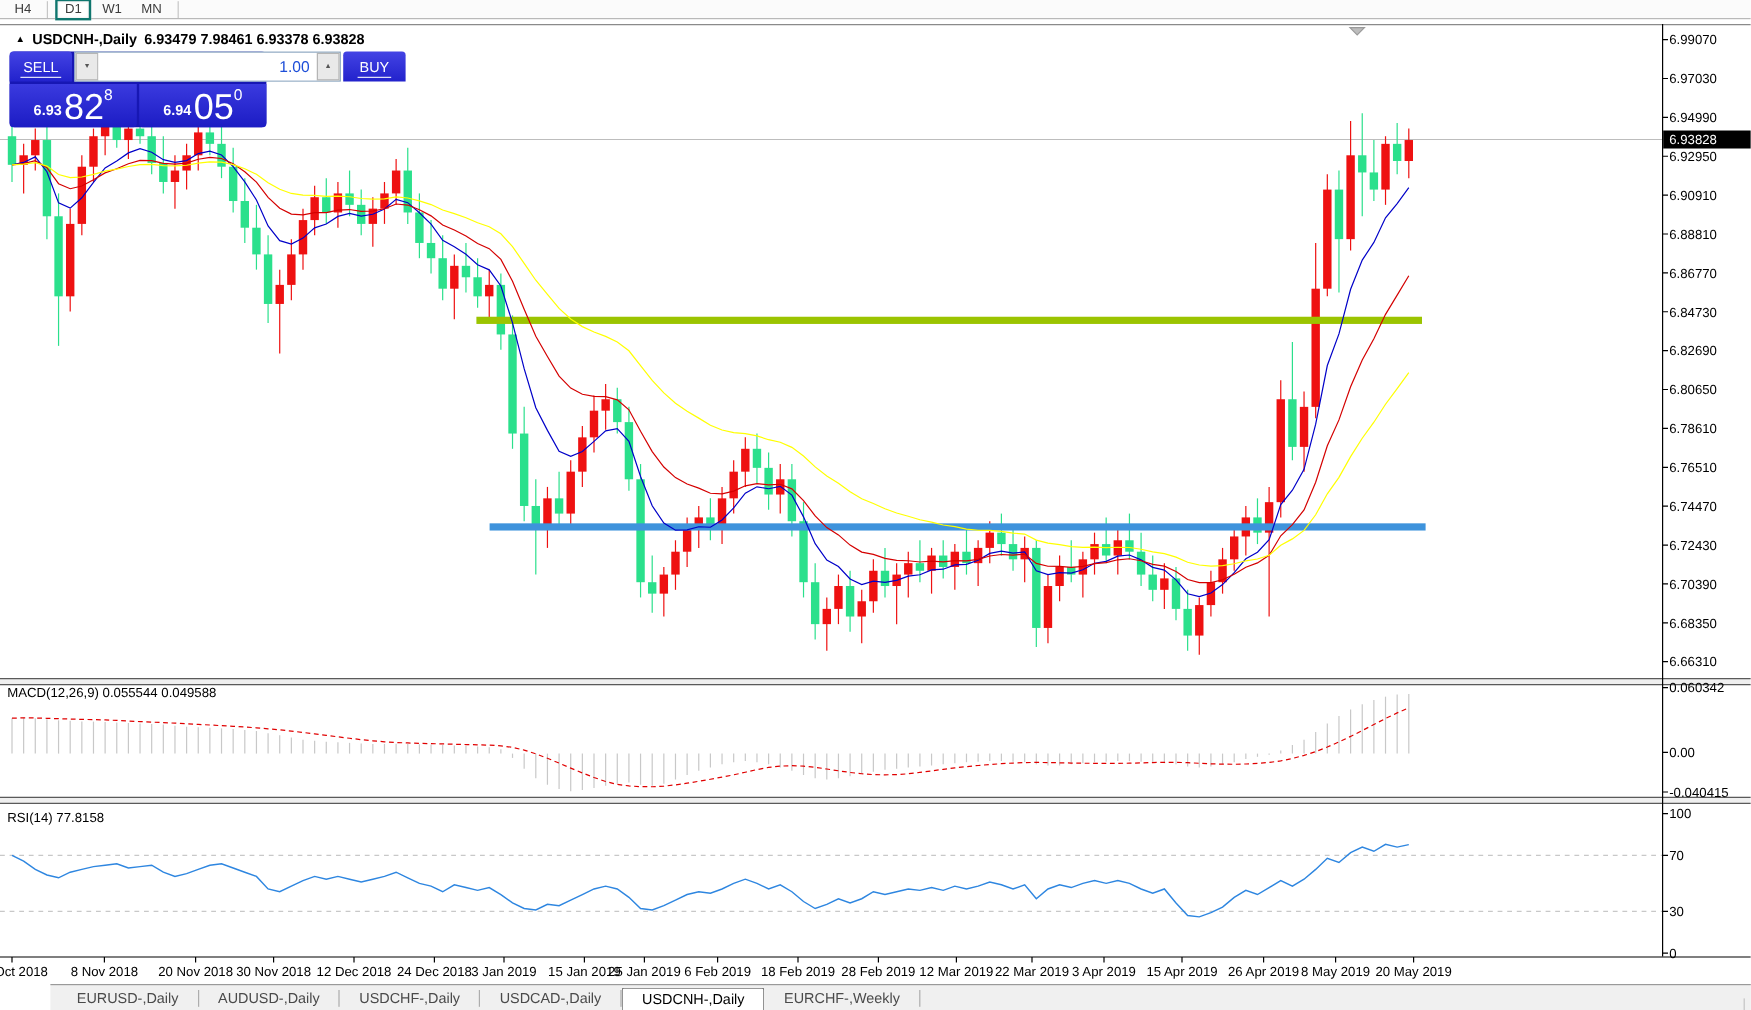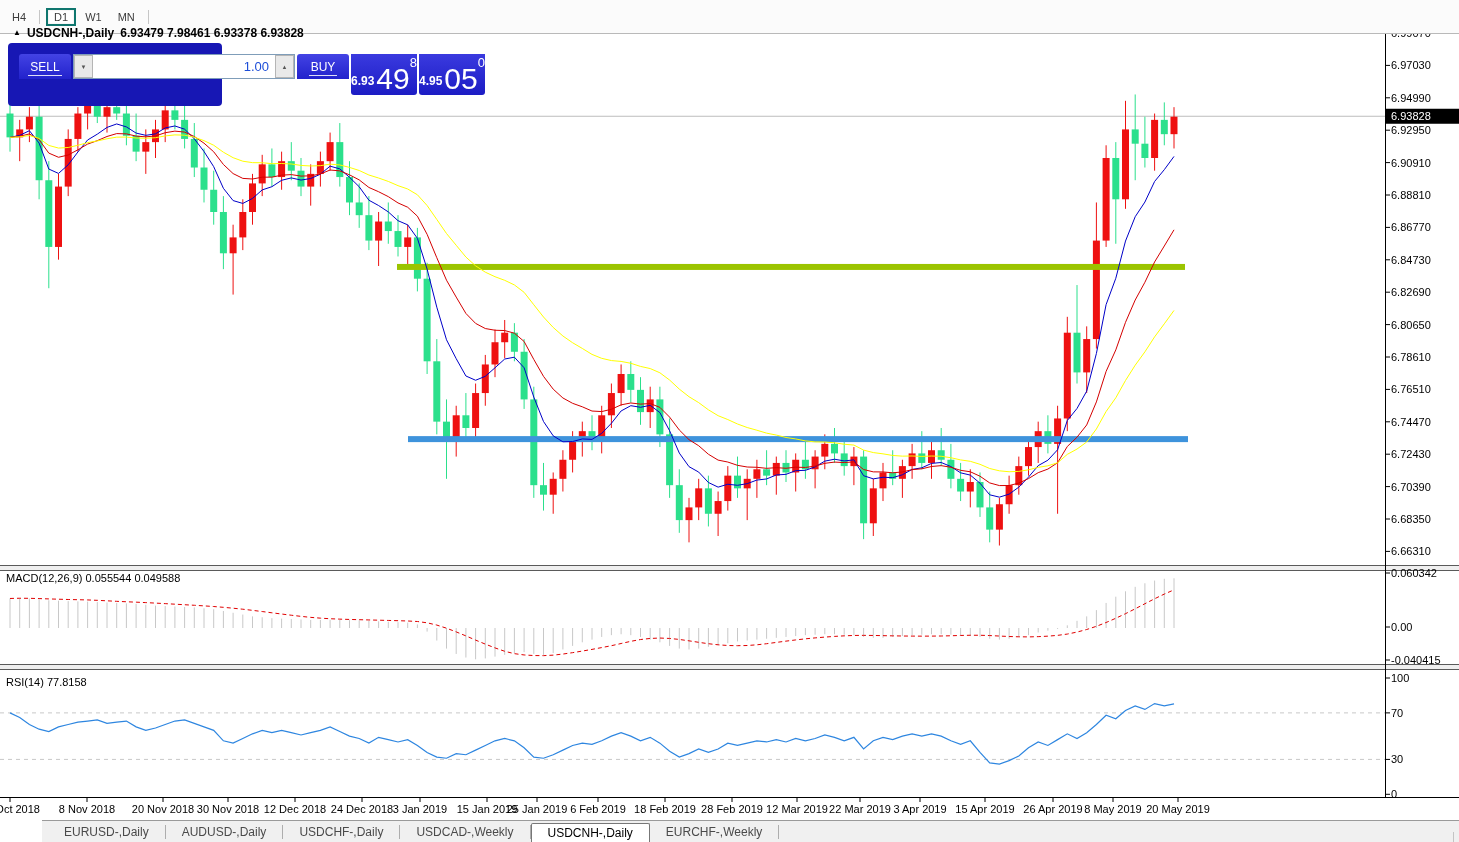--- a/index.html
+++ b/index.html
@@ -1,34 +1,34 @@
 <!DOCTYPE html>
 <html><head>
 <meta charset="utf-8">
 <style>
   * { margin:0; padding:0; box-sizing:border-box; }
   html,body { width:1459px; height:842px; overflow:hidden; background:#fff;
     font-family:"Liberation Sans", sans-serif; position:relative; user-select:none; }
 
   
-  .toolbar { position:absolute; top:0; left:0; width:1459px; height:34px;
+  .toolbar { position:absolute; top:0; left:0; width:1459px; height:16px;
     background:#fbfbfb; border-bottom:1px solid #b9b9b9; display:flex; align-items:center; padding-left:4px; }
   .tf { background:transparent; border:1px solid transparent; font:11px "Liberation Sans",sans-serif;
     color:#3c3c3c; padding:1px 6px; margin:0 1px; cursor:pointer; }
   .tf.active { background:#fff; border:2px solid #0f766e; box-shadow:inset 0 0 2px #ddd; }
   .tsep { width:1px; height:14px; background:#c6c6c6; margin:0 5px; display:inline-block; }
 
   
   .chart-title { position:absolute; top:26px; left:13px; font-size:12px; font-weight:700; color:#000;
     display:flex; align-items:center; gap:6px; z-index:5; }
   .chart-title .tri { font-size:8px; position:relative; top:-1px; }
 
   
   .trade-panel { position:absolute; top:43px; left:8px; width:214px; height:63px; z-index:6;
-    background:#1717b4; border-radius:4px; padding:11px; display:flex; flex-direction:row; gap:2px; }
+    background:#1717b4; border-radius:4px; padding:0; display:flex; flex-direction:column; gap:2px; }
   .tp-row1 { display:flex; gap:2px; height:25px; }
   .tp-btn { flex:0 0 52px; border:none; border-radius:3px 3px 0 0; cursor:pointer; color:#fff;
     background:linear-gradient(#4343e4,#2222cc); font:12px "Liberation Sans",sans-serif; }
   .tp-btn .tp-btn-label { border-bottom:1px solid rgba(255,255,255,.85); padding:0 2px 1px; }
   .tp-stepper { flex:1; display:flex; background:#fff; border:1px solid #7f9db9; align-items:stretch; }
   .tp-step { width:19px; background:#e9e9e9; border:1px solid #b5b5b5; cursor:pointer;
     font-size:6px; color:#555; line-height:1; }
   .tp-vol { flex:1; border:none; outline:none; text-align:right; padding-right:6px;
     font:13px "Liberation Sans",sans-serif; color:#1d4ed8; min-width:0; }
   .tp-row2 { display:flex; gap:2px; flex:1; }
@@ -584,40 +584,40 @@
         <span>▲</span>
       </button>
     </div>
     <button class="tp-btn">
       <span class="tp-btn-label">BUY</span>
     </button>
   </div>
   <div class="tp-row2">
     <button class="tp-price">
       <span class="tp-small">6.93</span>
-      <span class="tp-big">49</span>
+      <span class="tp-big">82</span>
       <span class="tp-sup">8</span>
     </button>
     <button class="tp-price">
-      <span class="tp-small">4.95</span>
+      <span class="tp-small">6.94</span>
       <span class="tp-big">05</span>
       <span class="tp-sup">0</span>
     </button>
   </div>
 </div>
 
 <div class="pane-label" style="top:572px">MACD(12,26,9) 0.055544 0.049588</div>
 <div class="pane-label" style="top:676px">RSI(14) 77.8158</div>
 
 <div class="tabbar">
   <div class="tabs" id="tab-strip">
       <span class="tab">EURUSD-,Daily</span>
       <span class="tab">AUDUSD-,Daily</span>
       <span class="tab">USDCHF-,Daily</span>
-      <span class="tab">USDCAD-,Weekly</span>
+      <span class="tab">USDCAD-,Daily</span>
       <span class="tab active">USDCNH-,Daily</span>
       <span class="tab">EURCHF-,Weekly</span>
     </div>
   <div class="tab-arrows">
     <span>◂</span>
     <span>▸</span>
   </div>
 </div>
 
 </body></html>

